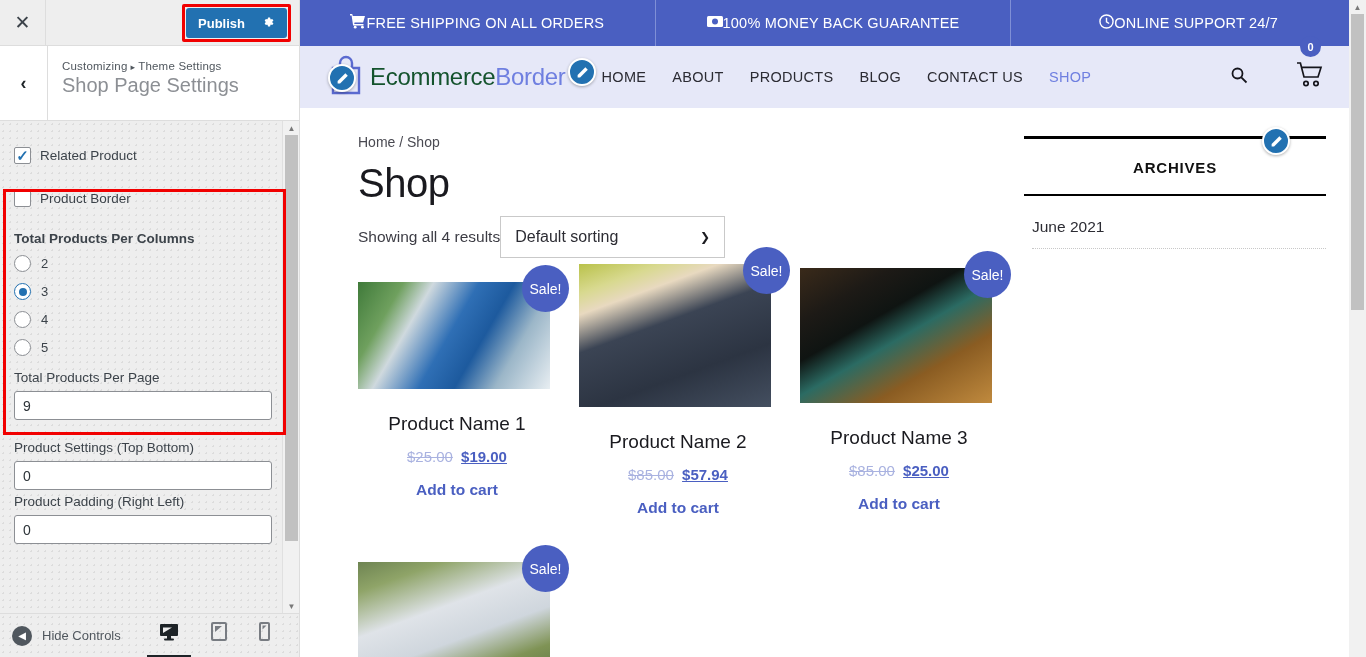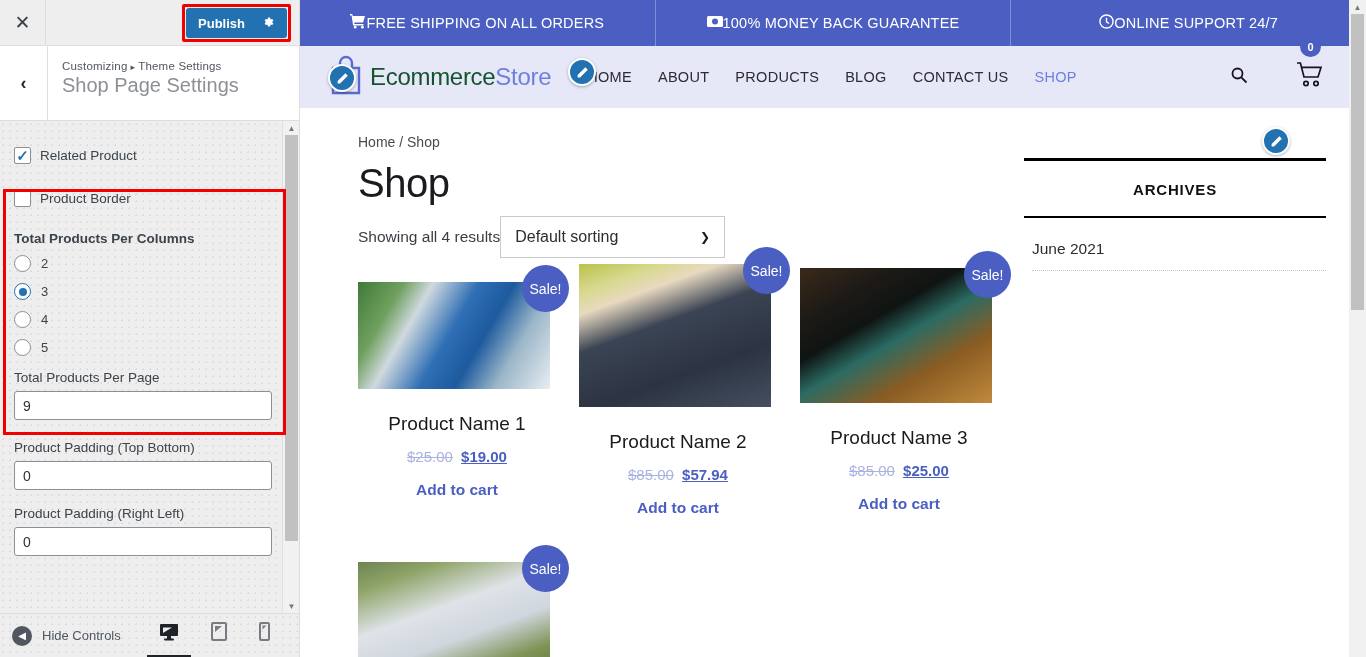--- a/index.html
+++ b/index.html
@@ -197,21 +197,21 @@
   .prod-name { font-size: 19px; color: #1a1a1f; margin-top: 24px; font-weight: 400; }
   .prod-price { margin-top: 13px; font-size: 15px; }
   .old-price { color: #a9b2e0; text-decoration: line-through; }
   .new-price { color: #4a5fc1; font-weight: 700; text-decoration: underline; margin-left: 4px; }
   .add-cart {
     margin-top: 16px; font-size: 15.5px; color: #4a5fc1; font-weight: 700;
     cursor: pointer;
   }
 
   .sidebar-col { width: 302px; padding-top: 2px; }
-  .widget-title-wrap { border-top: 3px solid #000; border-bottom: 2px solid #000; margin-top: 22px; }
+  .widget-title-wrap { border-top: 3px solid #000; border-bottom: 2px solid #000; }
   .widget-title {
     text-align: center; font-size: 15px; font-weight: 700; letter-spacing: .8px;
     color: #111; padding: 20px 0 18px;
   }
   .arch-item {
     font-size: 15.5px; color: #2c2c33; padding: 22px 0 12px;
     border-bottom: 1px dotted #c8c8c8; cursor: pointer; margin-left: 8px;
   }
 
   .edit-pencil {
@@ -301,25 +301,25 @@
         <div class="radio-row">
           <span class="rb"></span>
           <span class="rb-label">5</span>
         </div>
 
         <div class="field-label" style="margin-top:14px;">Total Products Per Page</div>
         <input class="text-input" type="text" value="9" style="">
       </div>
 
       <div class="ctrl-section" style="padding-top:20px;">
-        <div class="field-label">Product Padding (Top Bottom)</div>
+        <div class="field-label">Product Settings (Top Bottom)</div>
         <input class="text-input" type="text" value="0" style="">
       </div>
 
-      <div class="ctrl-section" style="padding-top:16px;">
+      <div class="ctrl-section" style="padding-top:4px;">
         <div class="field-label">Product Padding (Right Left)</div>
         <input class="text-input" type="text" value="0" style="">
       </div>
 
       <div class="sb-track" style="top:0; bottom:0;">
         <div class="sb-arrow" style="top:0;">▲</div>
         <div class="sb-thumb" style="top:14px; height:406px;"></div>
         <div class="sb-arrow" style="bottom:0;">▼</div>
       </div>
     </div>
@@ -393,21 +393,21 @@
             <path d="M11.5 1.5l3 3L5 14H2v-3z"></path>
           </svg>
       </div>
       <div class="logo">
         <span>
           <svg width="36" height="40" viewBox="0 0 36 40" fill="none" stroke="#5b6ad0" stroke-width="2.4">
             <path d="M5 13h26v25H5z"></path>
               <path d="M12 13V8a6 6 0 0112 0v5"></path>
           </svg>
         </span>
-        <span class="logo-text"><span class="dark">Ecommerce</span><span class="blue">Store</span></span>
+        <span class="logo-text"><span class="dark">Ecommerce</span><span class="blue">Border</span></span>
       </div>
 
       <div class="edit-pencil" style="left:268px; top:12px;">
         <svg width="13" height="13" viewBox="0 0 16 16" fill="#fff">
             <path d="M11.5 1.5l3 3L5 14H2v-3z"></path>
           </svg>
       </div>
 
       <div class="nav">
         <span class="nav-item">HOME</span>

